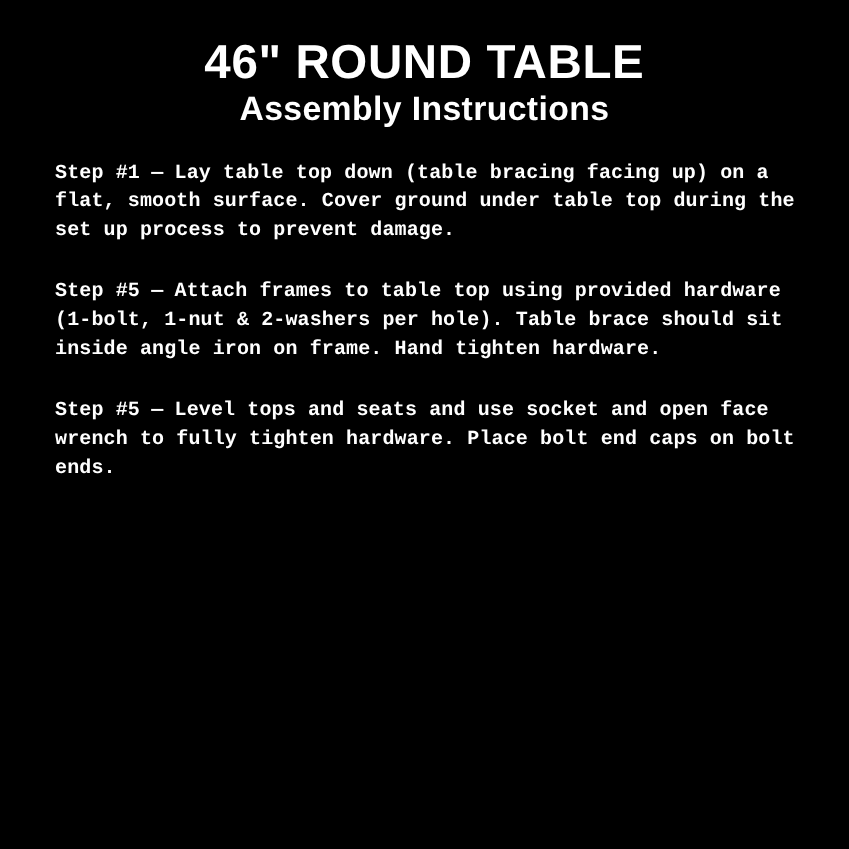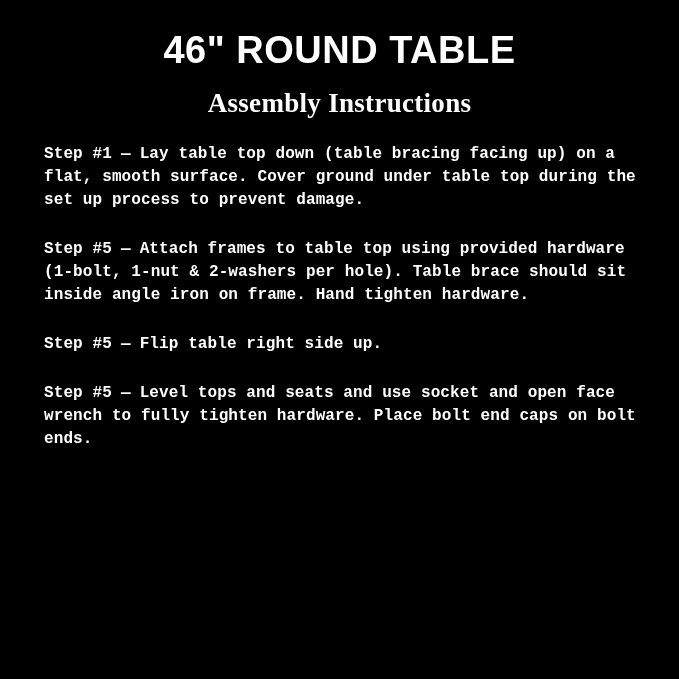--- a/index.html
+++ b/index.html
@@ -27,22 +27,21 @@
   .title {
     font-size: 38px;
     line-height: 1.1;
     letter-spacing: 0.5px;
     margin: 0;
   }
   .subtitle {
     font-size: 27px;
     line-height: 1.15;
     letter-spacing: 0.3px;
-    margin: 16px 0 0 0;
-    font-family: Liberation Serif, serif;
+    margin: 0 0 0 0;
   }
   .steps {
     margin-top: 24px;
   }
   .step {
     font-size: 16px;
     line-height: 23px;
     margin: 0 0 26px 0;
     letter-spacing: 0.1px;
     font-family: Liberation Mono, monospace;
@@ -62,19 +61,18 @@
   </div>
 
   <div class="steps">
 
     <p class="step"><span>Step #1</span><span class="step-separator">—</span><span>Lay table top down (table bracing facing up) on a flat, smooth surface. Cover ground under table top during the set up process to prevent damage.</span></p>
 
     <p class="step"><span>Step #5</span><span class="step-separator">—</span><span>Attach frames to table top using provided hardware (1-bolt, 1-nut &amp; 2-washers per hole). Table brace should sit inside angle iron on frame. Hand tighten hardware.</span></p>
 
 
 
-    <p class="step"><span>Step #5</span><span class="step-separator">—</span><span>Flip table right side up.</span></p>
 
     <p class="step"><span>Step #5</span><span class="step-separator">—</span><span>Level tops and seats and use socket and open face wrench to fully tighten hardware. Place bolt end caps on bolt ends.</span></p>
 
   </div>
 
 </div>
 
 </body></html>

